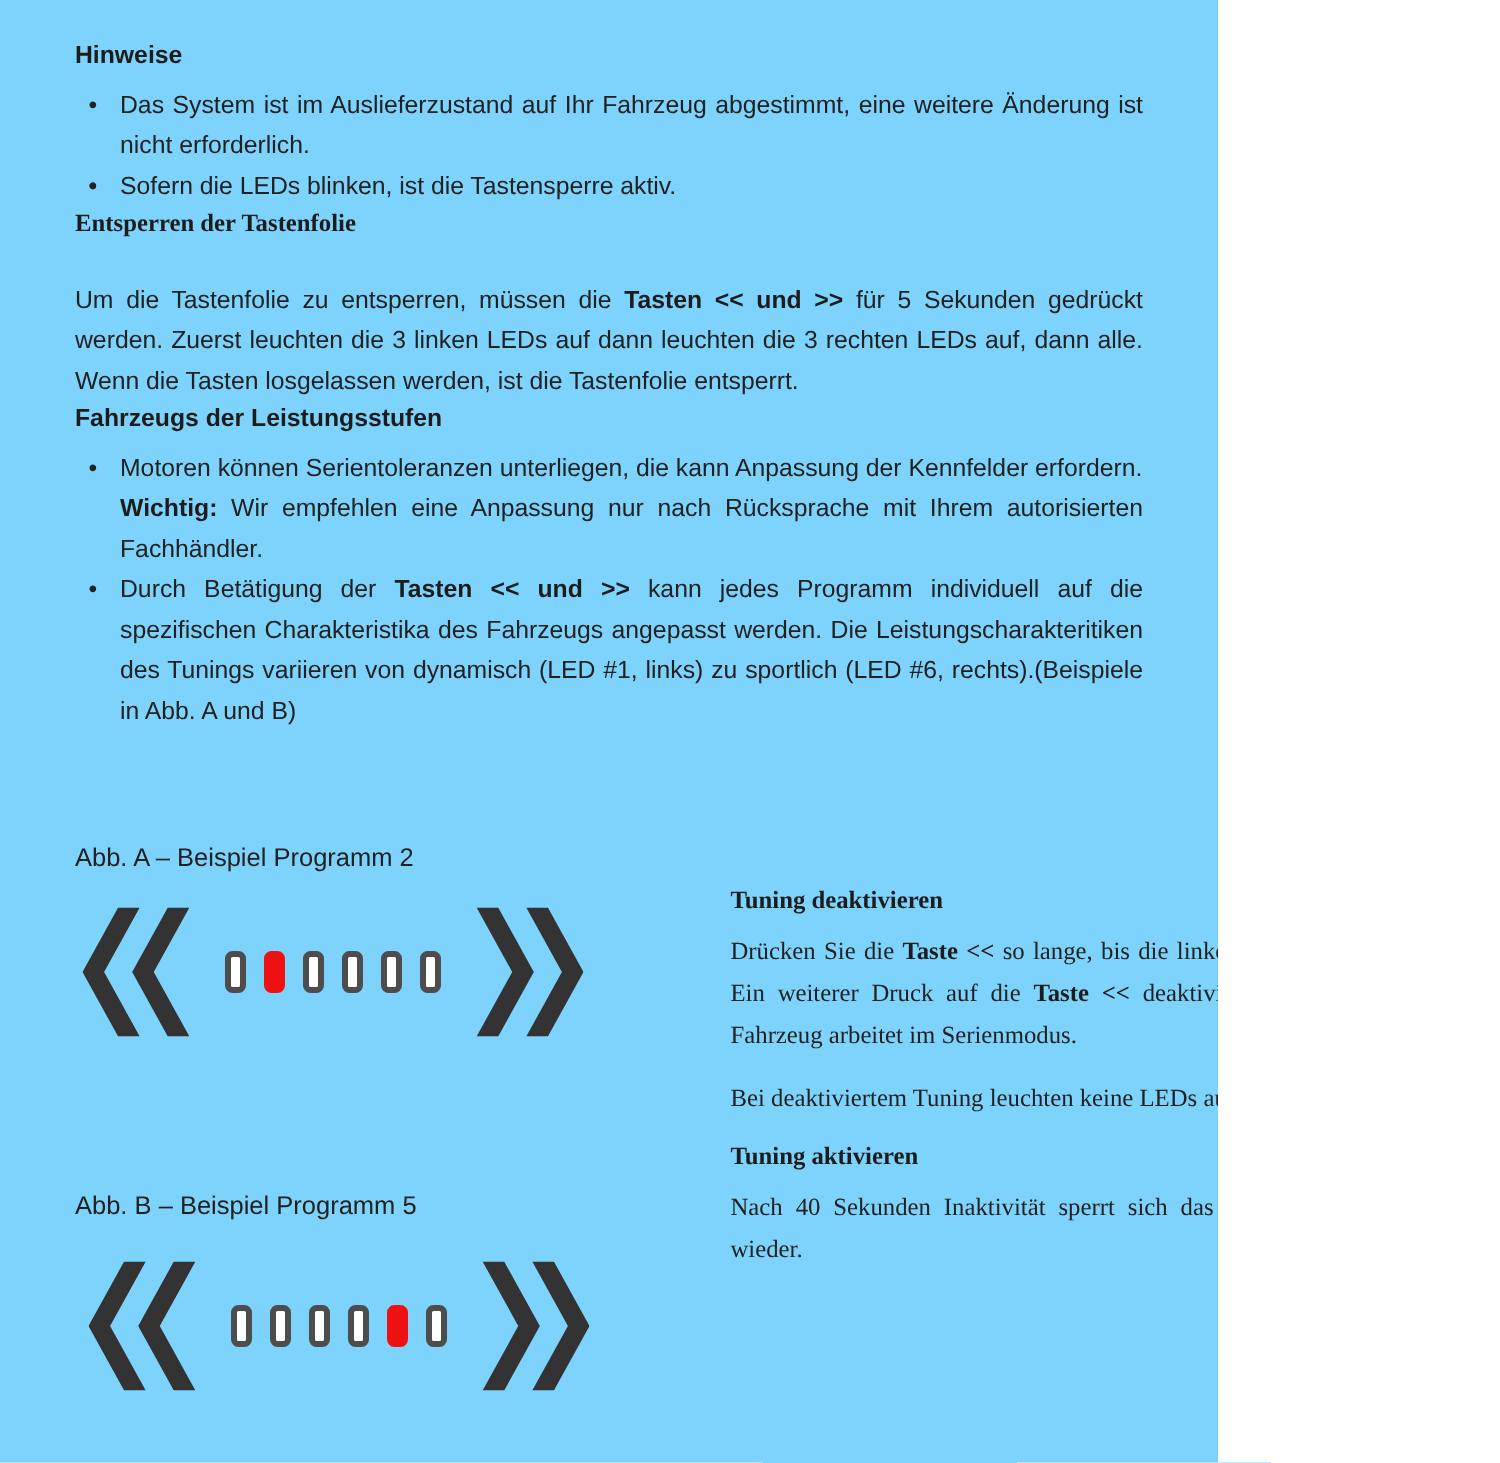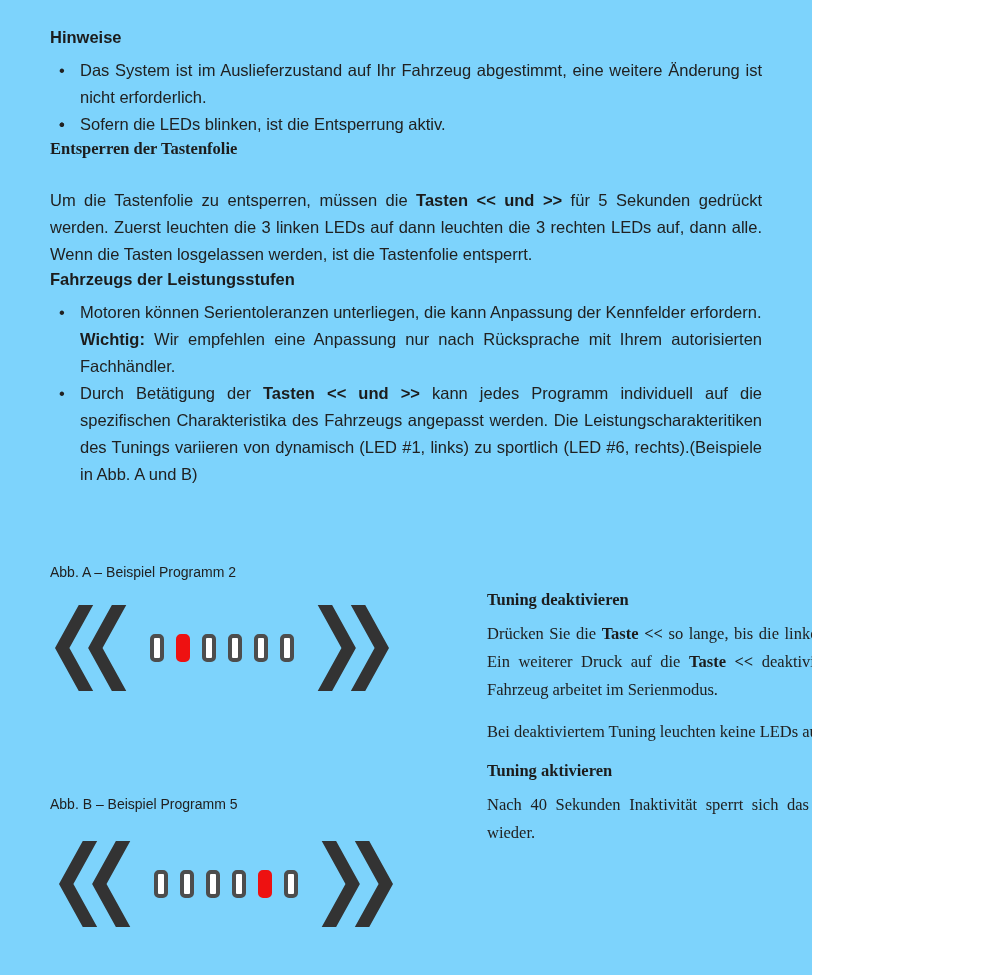--- a/index.html
+++ b/index.html
@@ -21,21 +21,21 @@
   li.doc-li .bullet { position:absolute; left:9px; top:0; }
   .mt-li { margin-top:11px; }
 
   .h-entsperren { margin-top:32px;font-family:Liberation Serif, serif; }
   .p-entsperren { margin-top:26px; }
   .h-anpassung  { margin-top:40px; }
   .ul-anpassung { margin-top:14px; }
 
   
   .figures-area { position:absolute; left:50px; top:553px; width:900px; height:422px; }
-  .fig-label { position:absolute; font-size:14px; line-height:22px; }
+  .fig-label { position:absolute; font-size:17px; line-height:22px; }
   .fig-a-label { left:0; top:8px; }
   .fig-b-label { left:0; top:240px; }
   .fig-row { position:absolute; display:flex; align-items:center; }
   .fig-a-row { left:5px; top:52px; }
   .fig-b-row { left:9px; top:288px; }
 
   .chev { display:block; }
   .chev-right { transform:scaleX(-1); }
 
   .led-row { display:flex; gap:12px; margin:0 23px; align-items:center; }
@@ -66,21 +66,21 @@
     <ul class="doc-list">
       <li class="doc-li">
         <span class="bullet">•</span>
         <span>Das System ist im Auslieferzustand auf Ihr Fahrzeug abgestimmt, eine weitere Änderung ist nicht erforderlich.</span>
       </li>
       <li class="doc-li">
         <span class="bullet">•</span>
       </li>
       <li class="doc-li">
         <span class="bullet">•</span>
-        <span>Sofern die LEDs blinken, ist die Entsperrung aktiv.</span>
+        <span>Sofern die LEDs blinken, ist die Tastensperre aktiv.</span>
       </li>
     </ul>
 
     <h3 class="doc-h h-entsperren">Entsperren der Tastenfolie</h3>
     <p class="doc p-entsperren">
       <br>
       <span>Um die Tastenfolie zu entsperren, müssen die </span><b>Tasten &lt;&lt; und &gt;&gt;</b><span> für 5 Sekunden gedrückt werden. Zuerst leuchten die 3 linken LEDs auf dann leuchten die 3 rechten LEDs auf, dann alle. Wenn die Tasten losgelassen werden, ist die Tastenfolie entsperrt.</span>
     </p>
 
     <h3 class="doc-h h-anpassung">Fahrzeugs der Leistungsstufen</h3>

